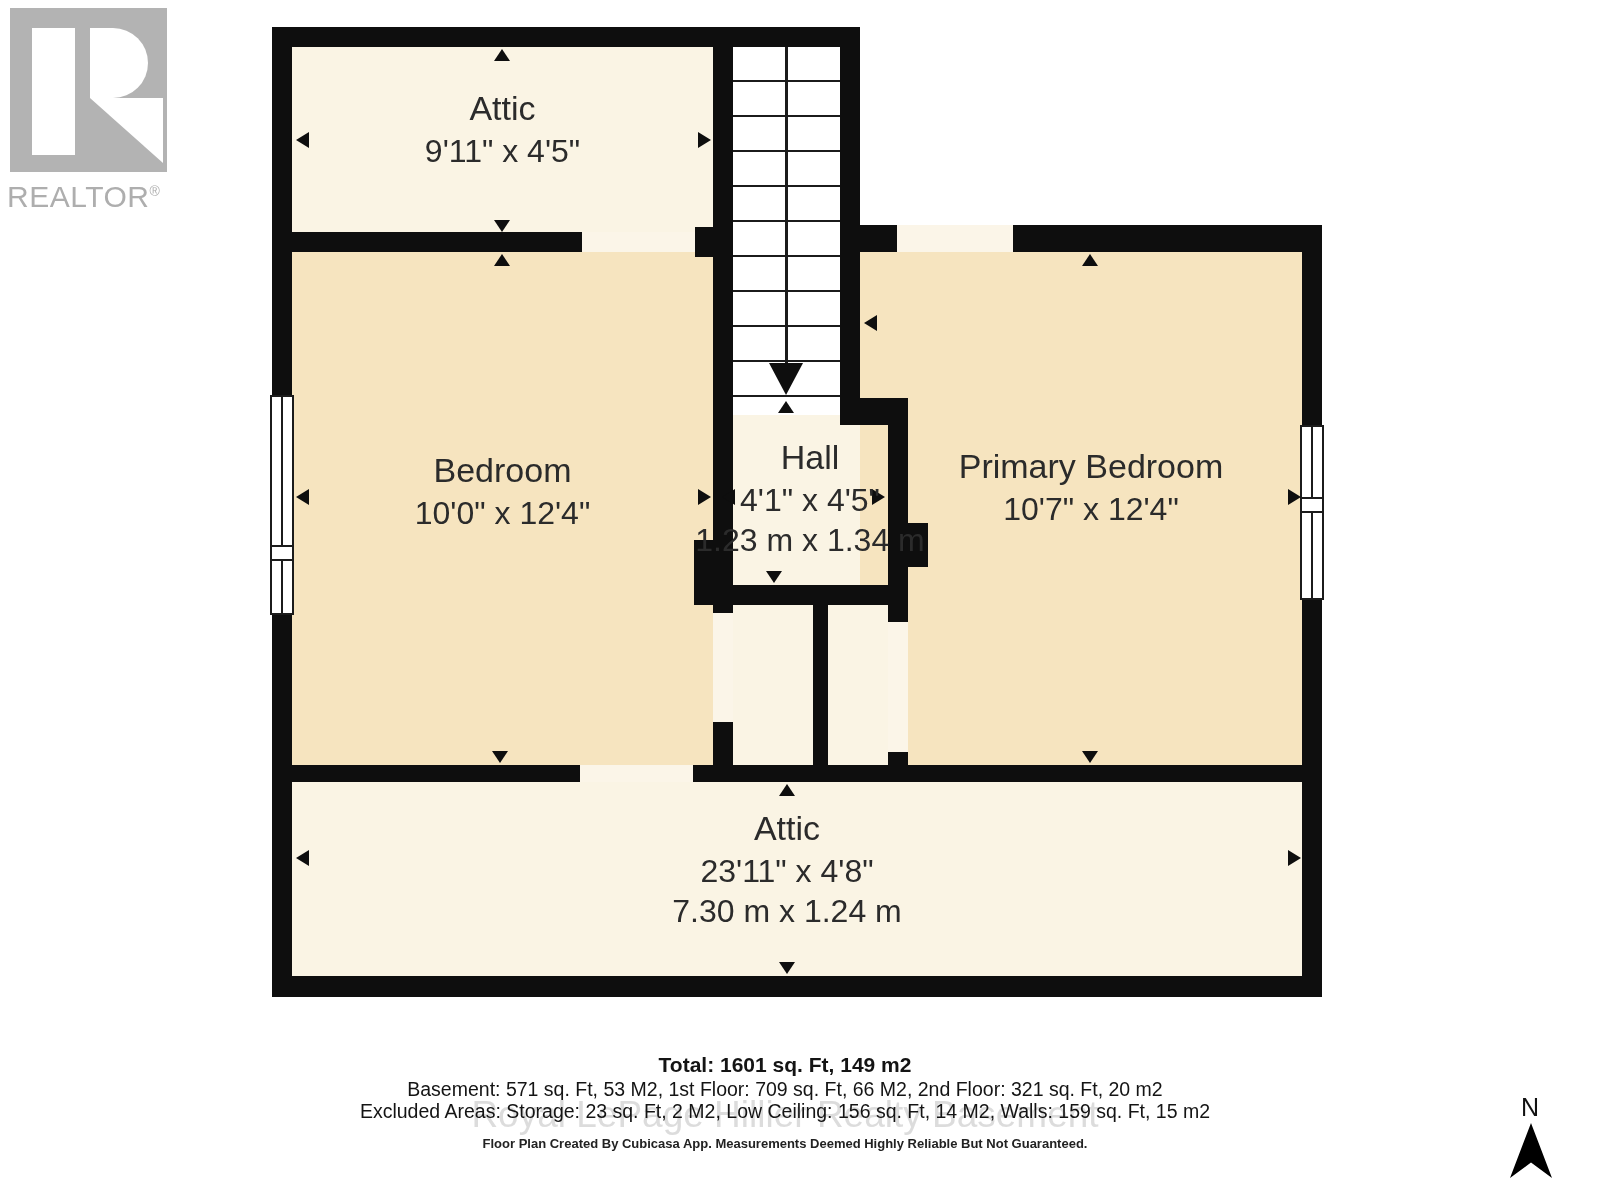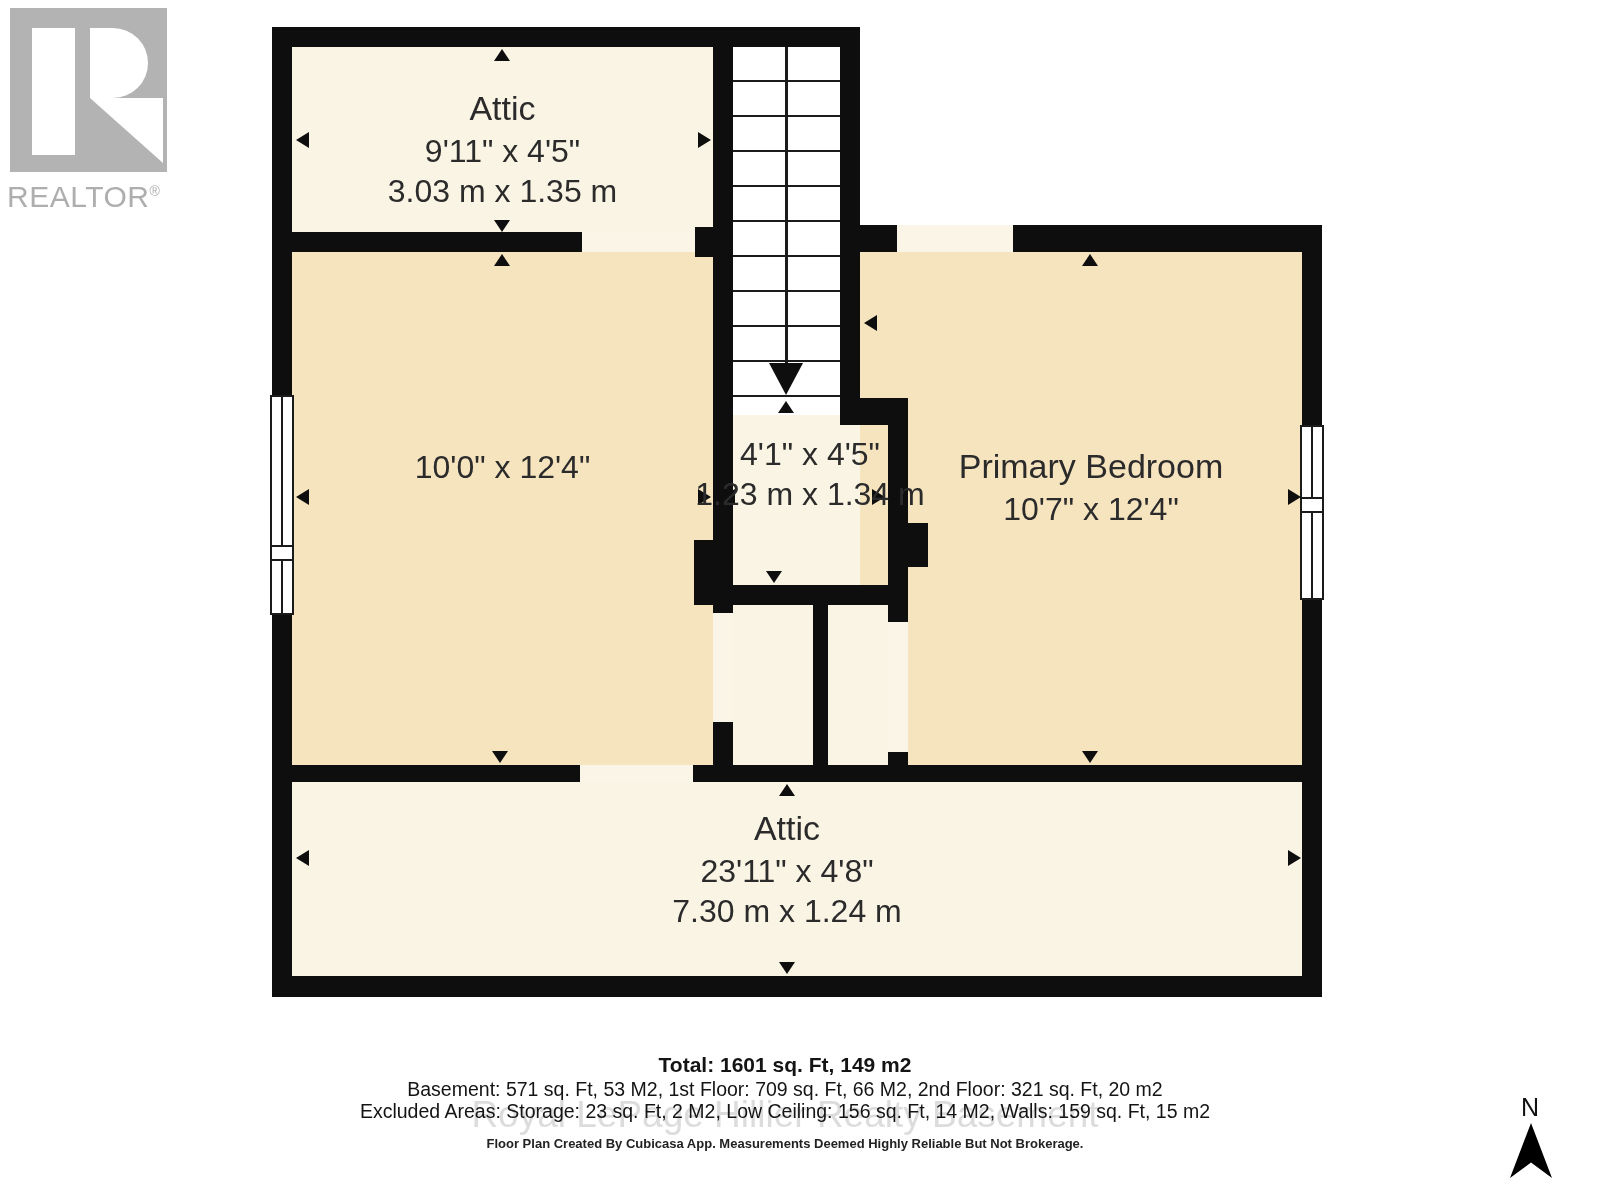--- a/index.html
+++ b/index.html
@@ -136,42 +136,43 @@
   <div class="arrD" style="left:1082px;top:751px;"></div>
 
   <div class="arrU" style="left:779px;top:784px;"></div>
   <div class="arrL" style="left:296px;top:850px;"></div>
   <div class="arrR" style="left:1288px;top:850px;"></div>
   <div class="arrD" style="left:779px;top:962px;"></div>
 
   <div class="room-label" style="left:292px;top:85px;width:421px;">
     <div class="rname">Attic</div>
     <div class="rdim">9'11" x 4'5"</div>
-    <div class="rdim">3.03 m x 1.35 m</div>
   </div>
   <div class="room-label" style="left:292px;top:447px;width:421px;">
+    <div class="rname">Bedroom</div>
     <div class="rdim">10'0" x 12'4"</div>
   </div>
   <div class="room-label" style="left:660px;top:434px;width:300px;z-index:3;">
+    <div class="rname">Hall</div>
     <div class="rdim">4'1" x 4'5"</div>
     <div class="rdim">1.23 m x 1.34 m</div>
   </div>
   <div class="room-label" style="left:880px;top:443px;width:422px;">
     <div class="rname">Primary Bedroom</div>
     <div class="rdim">10'7" x 12'4"</div>
   </div>
   <div class="room-label" style="left:292px;top:805px;width:990px;">
     <div class="rname">Attic</div>
     <div class="rdim">23'11" x 4'8"</div>
     <div class="rdim">7.30 m x 1.24 m</div>
   </div>
 </div>
 
 <div class="watermark">Royal LePage Hillier Realty Basement</div>
 <div class="foot foot-total">Total: 1601 sq. Ft, 149 m2</div>
 <div class="foot foot-line" style="top:1078px;">Basement: 571 sq. Ft, 53 M2, 1st Floor: 709 sq. Ft, 66 M2, 2nd Floor: 321 sq. Ft, 20 m2</div>
 <div class="foot foot-line" style="top:1100px;">Excluded Areas: Storage: 23 sq. Ft, 2 M2, Low Ceiling: 156 sq. Ft, 14 M2, Walls: 159 sq. Ft, 15 m2</div>
-<div class="foot disclaimer">Floor Plan Created By Cubicasa App. Measurements Deemed Highly Reliable But Not Brokerage.</div>
+<div class="foot disclaimer">Floor Plan Created By Cubicasa App. Measurements Deemed Highly Reliable But Not Guaranteed.</div>
 
 <div>
   <div class="north-n">N</div>
   <div class="north-arrow"></div>
 </div>
 
 </body></html>

